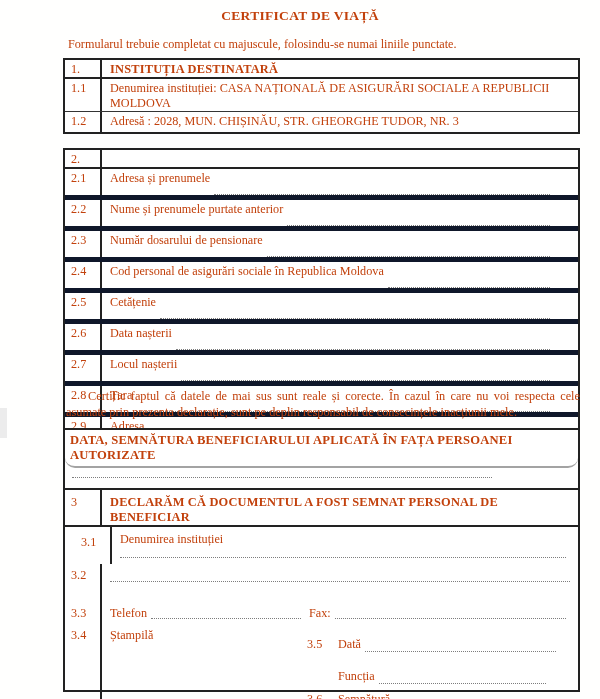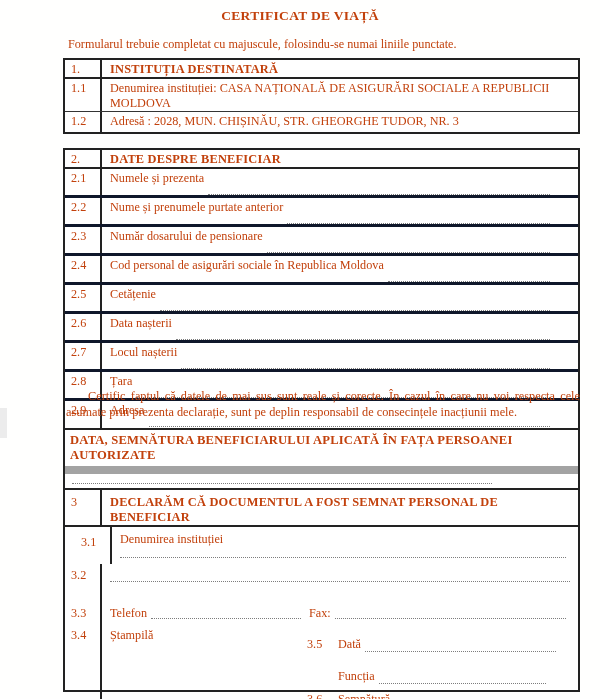--- a/index.html
+++ b/index.html
@@ -33,38 +33,38 @@
 
   
   .t1{top:58px;}
   .t1 .hdr{min-height:19px;border-bottom:2px solid #222;}
   .t1 .r11{min-height:33px;border-bottom:1px solid #343434;}
   .t1 .r12{min-height:20px;}
 
   
   .t2{top:148px;}
   .t2 .hdr{min-height:18px;border-bottom:2px solid #222;}
-  .t2 .frow{min-height:23px;border-bottom:3px solid #0f172a;}
+  .t2 .frow{min-height:23px;border-bottom:5px solid #0f172a;}
   .t2 .frow .dots{margin-top:11px;margin-right:22px;}
   .t2 .r29{min-height:33px;border-bottom:none;}
 
   
   .cert{
     position:absolute;top:389px;left:66px;width:514px;font-size:12.3px;
     line-height:15.5px;text-align:justify;text-indent:22px;
   }
 
   
   .sig{
     position:absolute;top:428px;left:63px;width:517px;border:2px solid #222;
     box-sizing:border-box;background:#fff;
   }
   .sig-hdr{
     font-weight:bold;font-size:12.6px;letter-spacing:.2px;
-    padding:3px 4px 3px 5px;border-bottom:8px solid #a3a3a3;
+    padding:3px 4px 3px 5px;border-bottom:2px solid #a3a3a3;border-radius:10px;
   }
   .sig-lines{padding:9px 8px 8px 7px;}
   .sig-lines .l1{width:420px;margin-bottom:13px;}
   .sig-lines .l2{width:430px;}
 
   
   .t3{top:488px;height:204px;}
   .t3 .hdr{min-height:26px;border-bottom:2px solid #222;}
   .t3 .hdr .num{padding-top:5px;}
   .t3 .hdr .cell{padding-top:5px;}
@@ -121,28 +121,25 @@
     </div>
     <div class="row r12">
       <div class="num">1.2</div>
       <div class="cell block"><span>Adresă :  2028, MUN. CHIȘINĂU, STR. GHEORGHE TUDOR, NR. 3</span></div>
     </div>
   </div>
 
   <div class="tbl t2">
     <div class="row hdr">
       <div class="num">2.</div>
-      <div class="cell">
-          <span class="ttl">DATE DESPRE BENEFICIAR</span>
-        </div>
     </div>
     <div class="row frow">
       <div class="num">2.1</div>
       <div class="cell">
-          <span>Numele și prezenta</span>
+          <span>Adresa și prenumele</span>
           <span class="dots"></span>
         </div>
     </div>
     <div class="row frow">
       <div class="num">2.2</div>
       <div class="cell">
           <span>Nume și prenumele purtate anterior</span>
           <span class="dots"></span>
         </div>
     </div>

